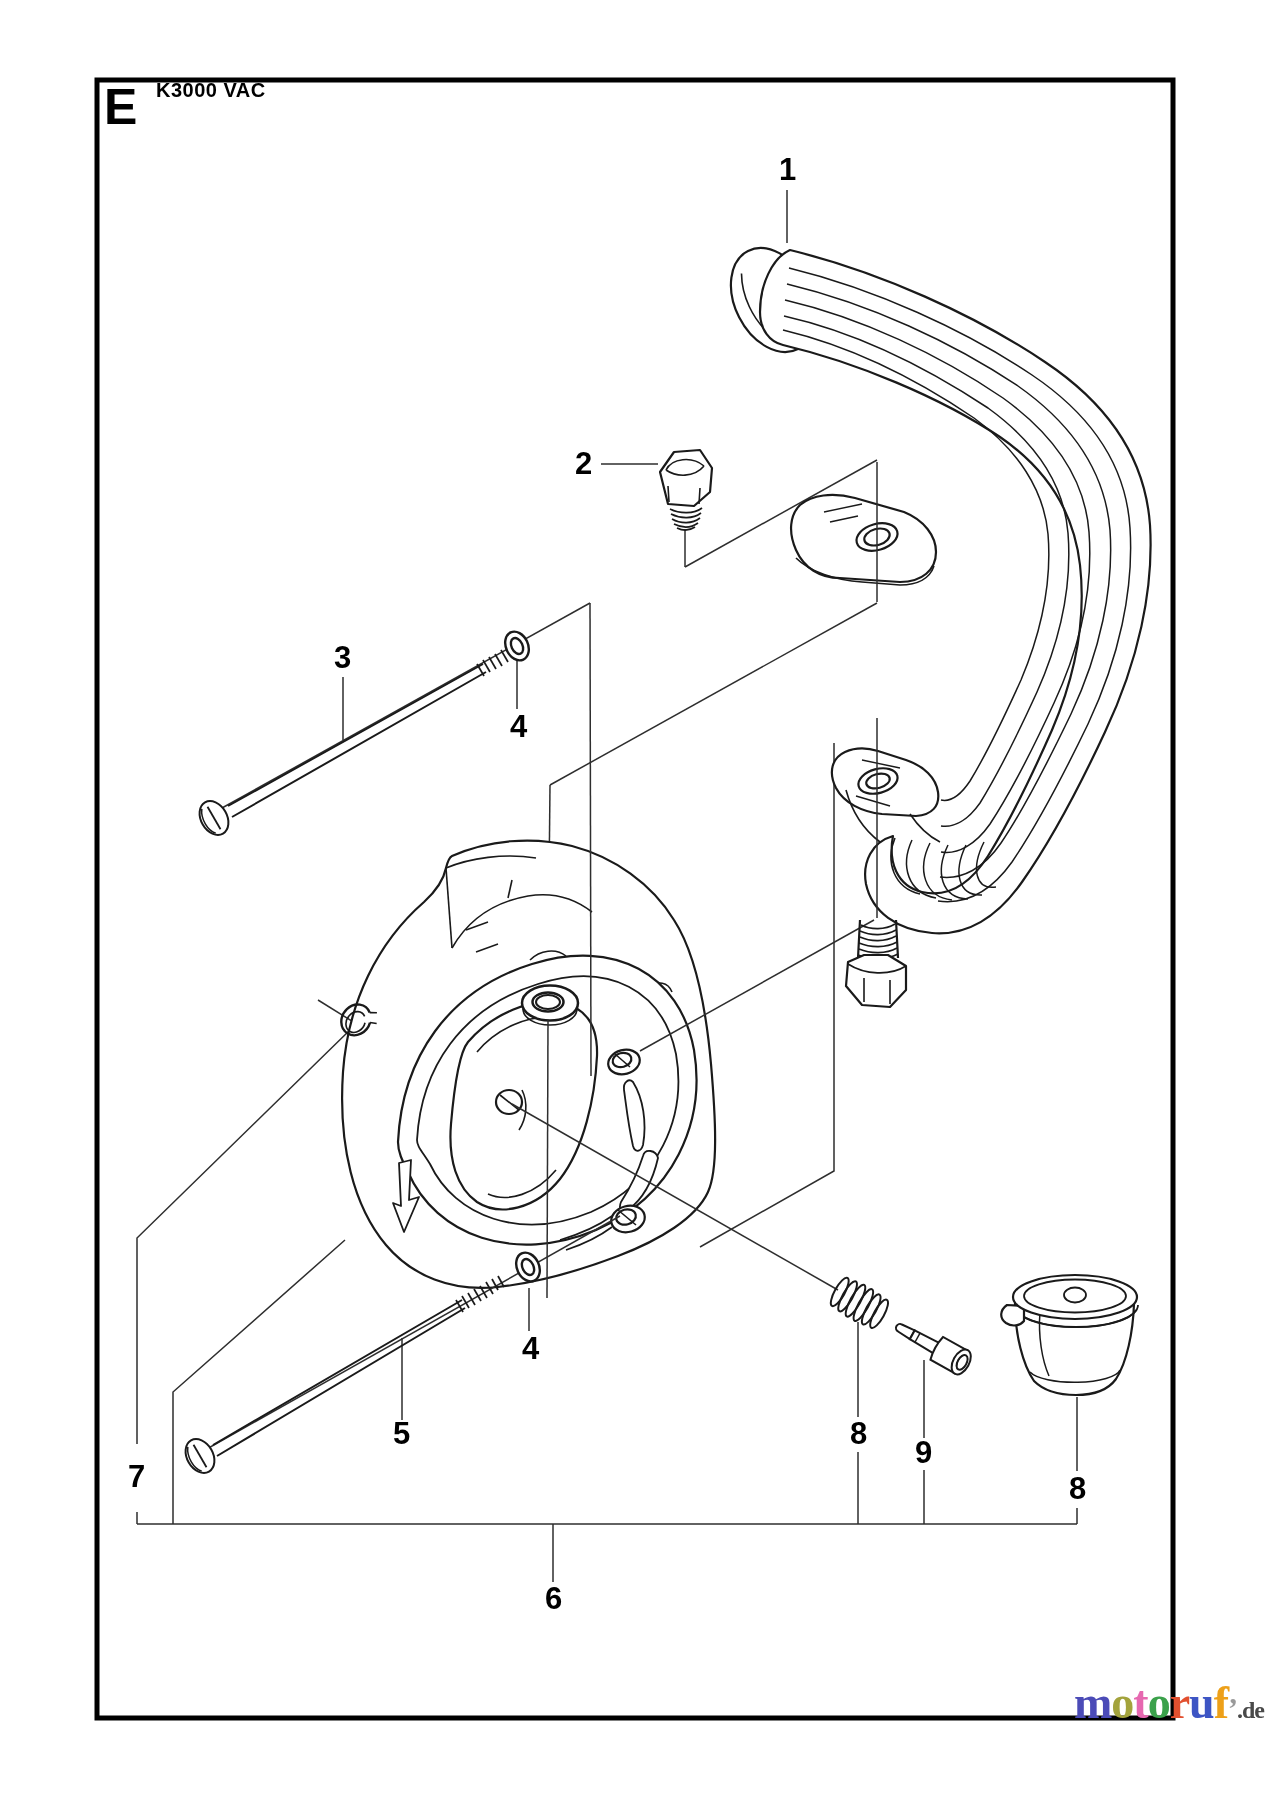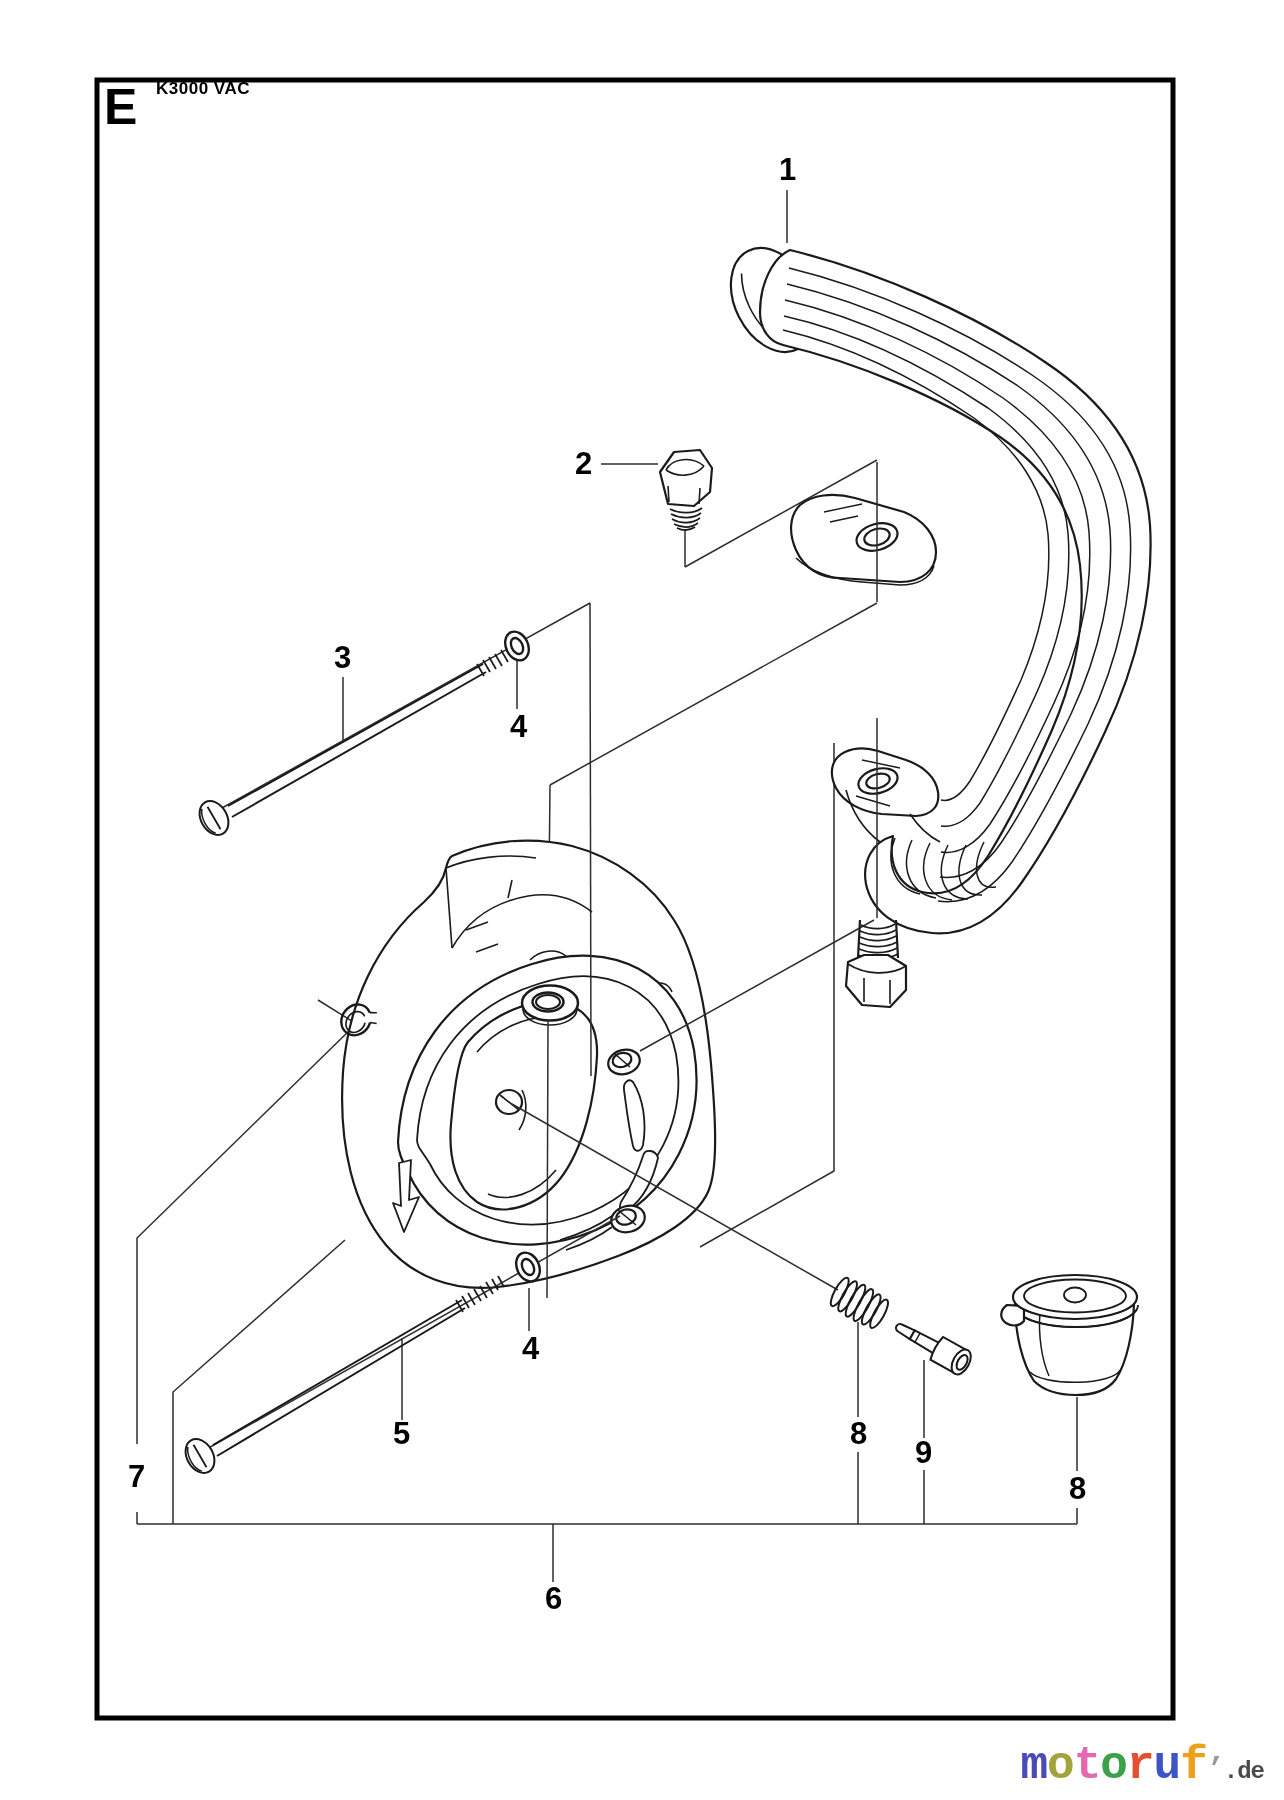--- a/index.html
+++ b/index.html
@@ -2,22 +2,22 @@
 <html><head>
 <meta charset="utf-8">
 <style>
   html,body{margin:0;padding:0;background:#ffffff;}
   #stage{position:relative;width:1284px;height:1800px;background:#ffffff;overflow:hidden;
          font-family:"Liberation Sans", sans-serif;}
   #diagram-svg{position:absolute;left:0;top:0;}
   .callout{position:absolute;transform:translate(-50%,-50%);font-weight:bold;
            font-size:31px;color:#000;letter-spacing:-1px;}
   #section-letter{position:absolute;left:104px;top:78px;font-size:50px;font-weight:bold;color:#000;}
-  #model-title{position:absolute;left:156px;top:79px;font-size:17px;font-weight:bold;color:#000;letter-spacing:0.5px;}
-  #watermark{position:absolute;right:20px;top:1740px;font-family:Liberation Mono, monospace;
+  #model-title{position:absolute;left:156px;top:79px;font-size:20px;font-weight:bold;color:#000;letter-spacing:0.5px;}
+  #watermark{position:absolute;right:20px;top:1676px;font-family:Liberation Serif, serif;
              font-weight:bold;font-size:46px;letter-spacing:-1px;white-space:nowrap;text-decoration:none;}
   #watermark .suffix{font-size:24px;font-weight:bold;}
   #watermark .tick{font-size:30px;}
 </style>
 </head>
 <body>
 
 <div id="stage">
 
   <svg id="diagram-svg" width="1284" height="1800" viewBox="0 0 1284 1800">

